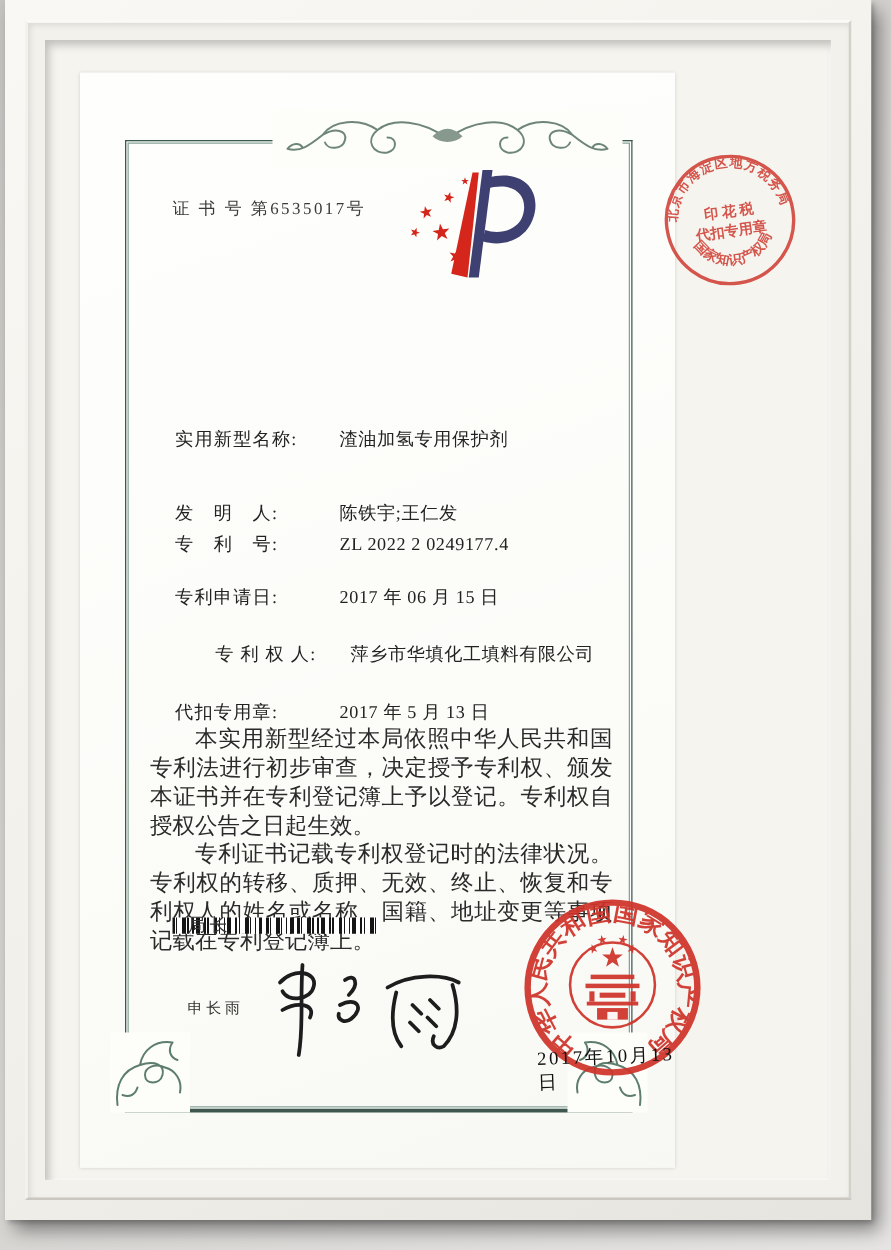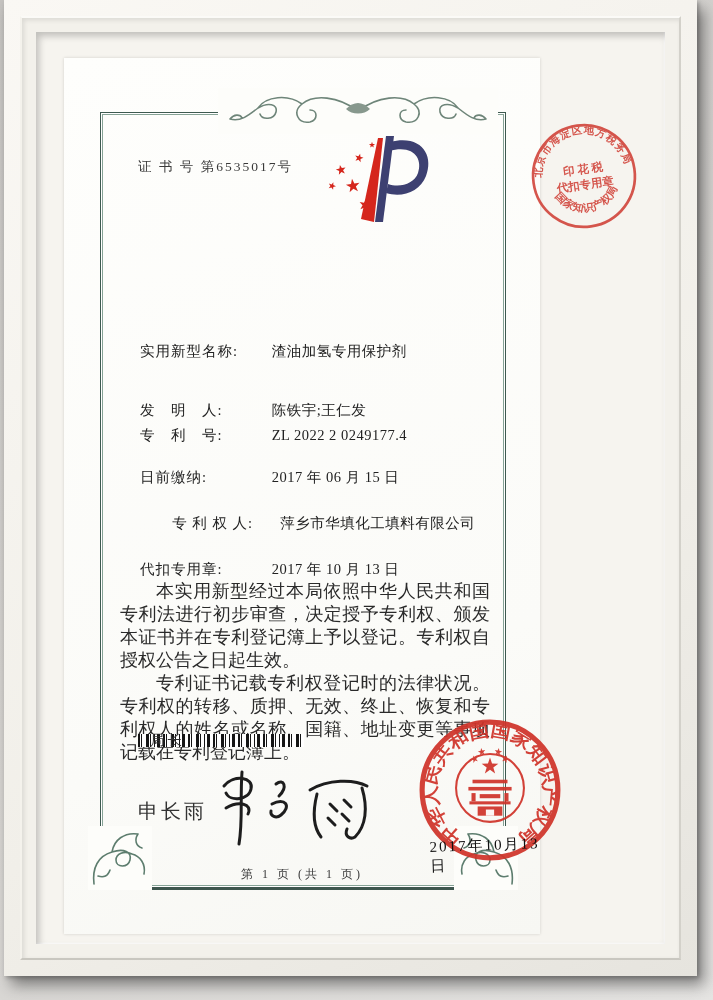--- a/index.html
+++ b/index.html
@@ -65,21 +65,21 @@
     background:
       repeating-linear-gradient(90deg,
         #151515 0 2px,#fff 2px 3px,
         #151515 3px 4px,#fff 4px 8px,
         #151515 8px 11px,#fff 11px 12px,
         #151515 12px 13px,#fff 13px 16px,
         #151515 16px 17px,#fff 17px 19px,
         #151515 19px 22px,#fff 22px 25px);
   }
   .sig-title{left:86px;top:673px;font-size:14.5px;letter-spacing:3px;color:#333;}
-  .sig-name{left:74px;top:740px;font-size:20px;letter-spacing:3px;color:#333;}
+  .sig-name{left:86px;top:740px;font-size:12px;letter-spacing:3px;color:#333;}
   .sig-script{left:148px;top:698px;width:185px;height:95px;}
   .seal-main{left:354px;top:660px;width:144px;height:144px;opacity:.93;}
   .issue-date{
     left:366px;top:778px;font-size:15px;letter-spacing:2px;color:#101010;
     transform:rotate(-2deg);z-index:5;
   }
   .page-footer{left:0;top:808px;width:100%;text-align:center;font-size:12px;
     letter-spacing:3px;color:#3a3a3a;}
 </style>
 </head>
@@ -162,30 +162,30 @@
       </div>
       <div class="field-row row-1">
         <span class="lbl">发　明　人:</span>
         <span class="val">陈铁宇;王仁发</span>
       </div>
       <div class="field-row row-2">
         <span class="lbl">专　利　号:</span>
         <span class="val">ZL 2022 2 0249177.4</span>
       </div>
       <div class="field-row row-3">
-        <span class="lbl">日前缴纳:</span>
+        <span class="lbl">专利申请日:</span>
         <span class="val">2017 年 06 月 15 日</span>
       </div>
       <div class="field-row row-4">
         <span class="lbl">专 利 权 人:</span>
         <span class="val">萍乡市华填化工填料有限公司</span>
       </div>
       <div class="field-row row-5">
         <span class="lbl">代扣专用章:</span>
-        <span class="val">2017 年 10 月 13 日</span>
+        <span class="val">2017 年 5 月 13 日</span>
       </div>
     </div>
 
     <div class="abs paragraphs">
       <p>本实用新型经过本局依照中华人民共和国专利法进行初步审查，决定授予专利权、颁发本证书并在专利登记簿上予以登记。专利权自授权公告之日起生效。</p>
       <p>专利证书记载专利权登记时的法律状况。专利权的转移、质押、无效、终止、恢复和专利权人的姓名或名称、国籍、地址变更等事项记载在专利登记簿上。</p>
     </div>
 
     <div class="abs barcode"></div>
 
@@ -226,16 +226,15 @@
         <rect x="84" y="73" width="4" height="8"></rect>
         <rect x="60" y="74" width="20" height="4"></rect>
         <rect x="50" y="81" width="40" height="3"></rect>
         <rect x="58" y="86" width="24" height="9"></rect>
         <rect x="66" y="89" width="8" height="6" fill="#fdf4f2"></rect>
       </g>
     </svg>
 
     <div class="abs issue-date">2017年10月13日</div>
 
-    <div class="abs page-footer">第 1 页 (共 1 页)</div>
 
   </div>
 </div>
 
 </body></html>

